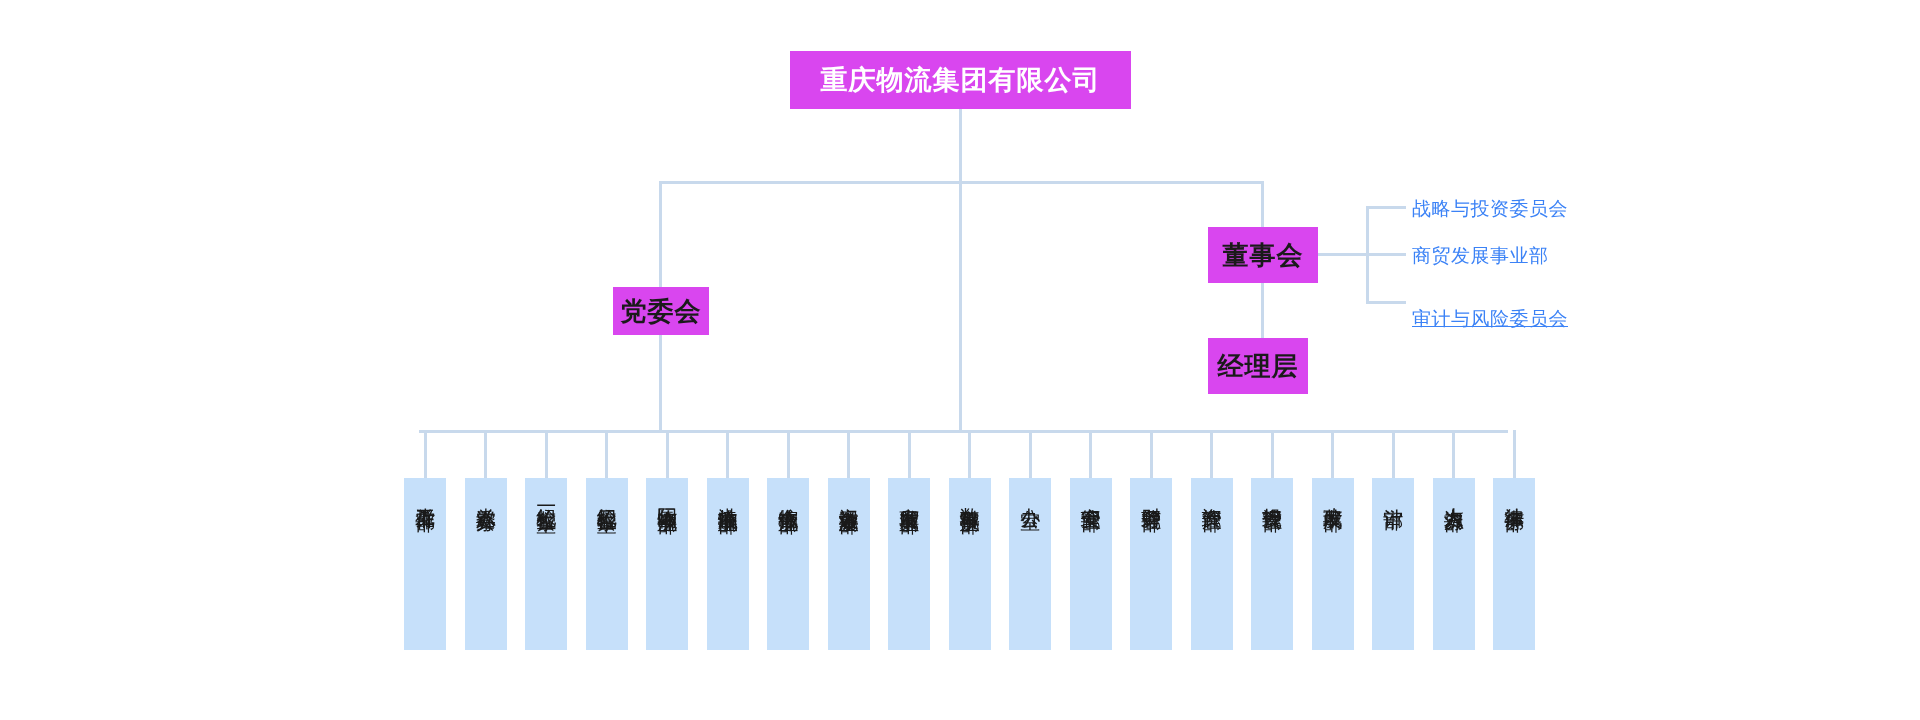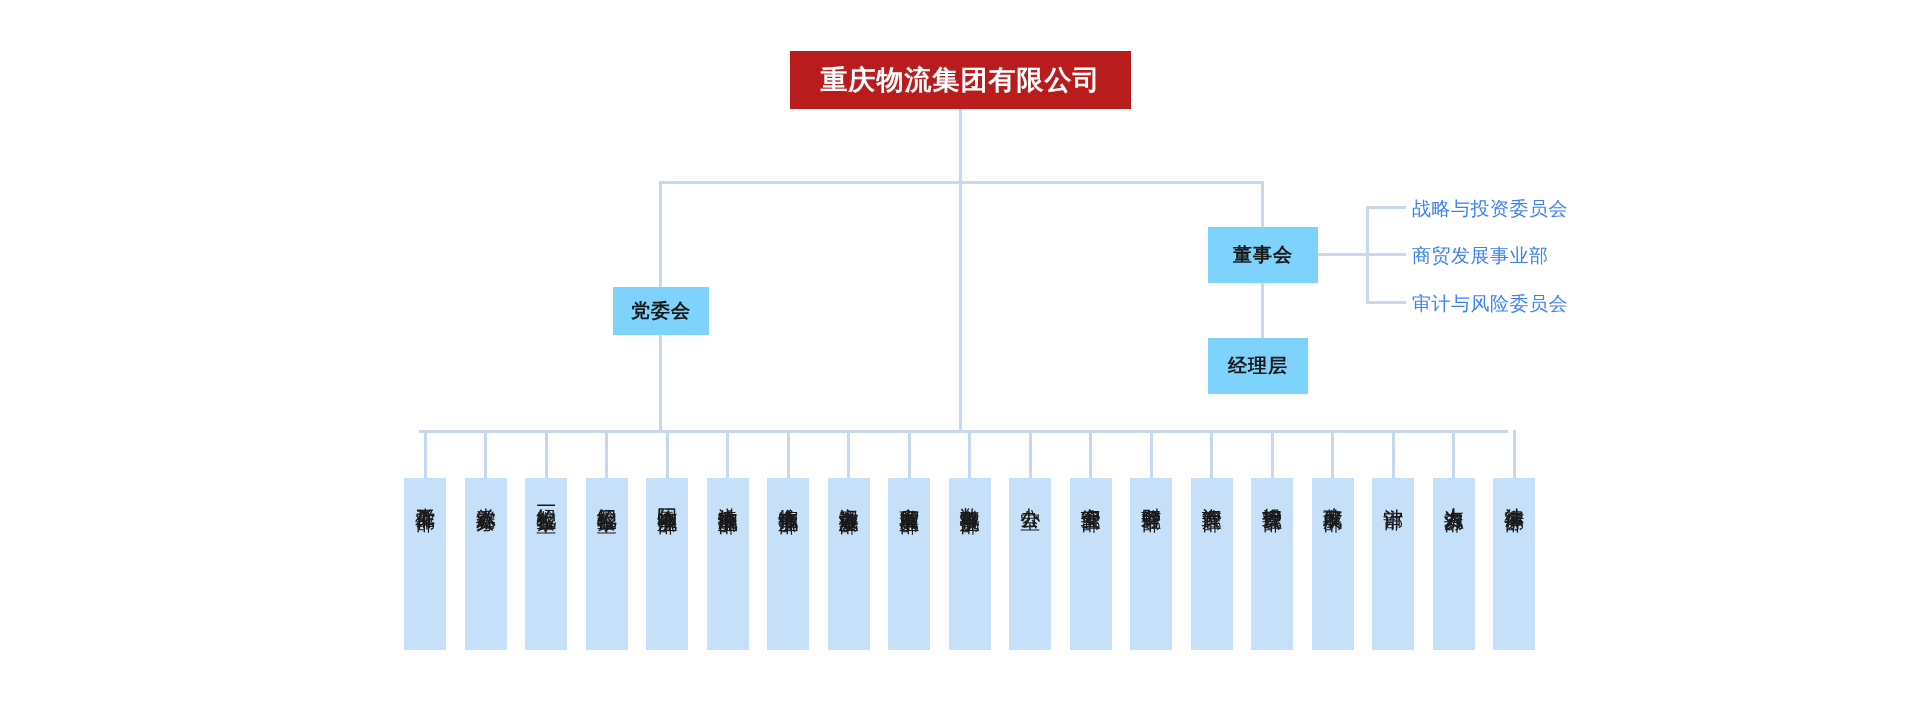--- a/index.html
+++ b/index.html
@@ -31,31 +31,31 @@
   .node {
     position: absolute;
     box-sizing: border-box;
     display: flex;
     align-items: center;
     justify-content: center;
     text-align: center;
   }
 
   .node-root {
-    background: #b91c1c;
+    background: #d946ef;
     color: #ffffff;
     font-size: 27px;
     font-weight: bold;
     letter-spacing: 1px;
   }
 
   .node-mid {
-    background: #7dd3fc;
+    background: #d946ef;
     color: #1a1a1a;
-    font-size: 19px;
+    font-size: 26px;
     font-weight: bold;
     letter-spacing: 1px;
   }
 
   .committee {
     position: absolute;
     color: #3b82f6;
     font-size: 19px;
     white-space: nowrap;
     letter-spacing: 0.5px;
@@ -123,21 +123,21 @@
   <div class="conn conn-h" style="left:1366px; top:206px; width:40px; height:3px;"></div>
   <div class="conn conn-h" style="left:1366px; top:253px; width:40px; height:3px;"></div>
   <div class="conn conn-h" style="left:1366px; top:301px; width:40px; height:3px;"></div>
 
   <div class="committee" style="left:1412px; top:196px;">
     <span>战略与投资委员会</span>
   </div>
   <div class="committee" style="left:1412px; top:243px;">
     <span>商贸发展事业部</span>
   </div>
-  <div class="committee" style="left:1412px; top:291px;">
+  <div class="committee" style="left:1412px; top:306px;text-decoration:underline;">
     <span>审计与风险委员会</span>
   </div>
 
   <div class="conn conn-h" style="left:419px; top:430px; width:1089px; height:3px;"></div>
 
   <div id="departments-layer">
       <div class="conn conn-v" style="left: 423.5px; top: 430px; height: 48px;"></div>
       <div class="dept" style="left: 404px; top: 478px; width: 42px; height: 172px;">
         <span class="dept-label">党群工作部</span>
       </div>

